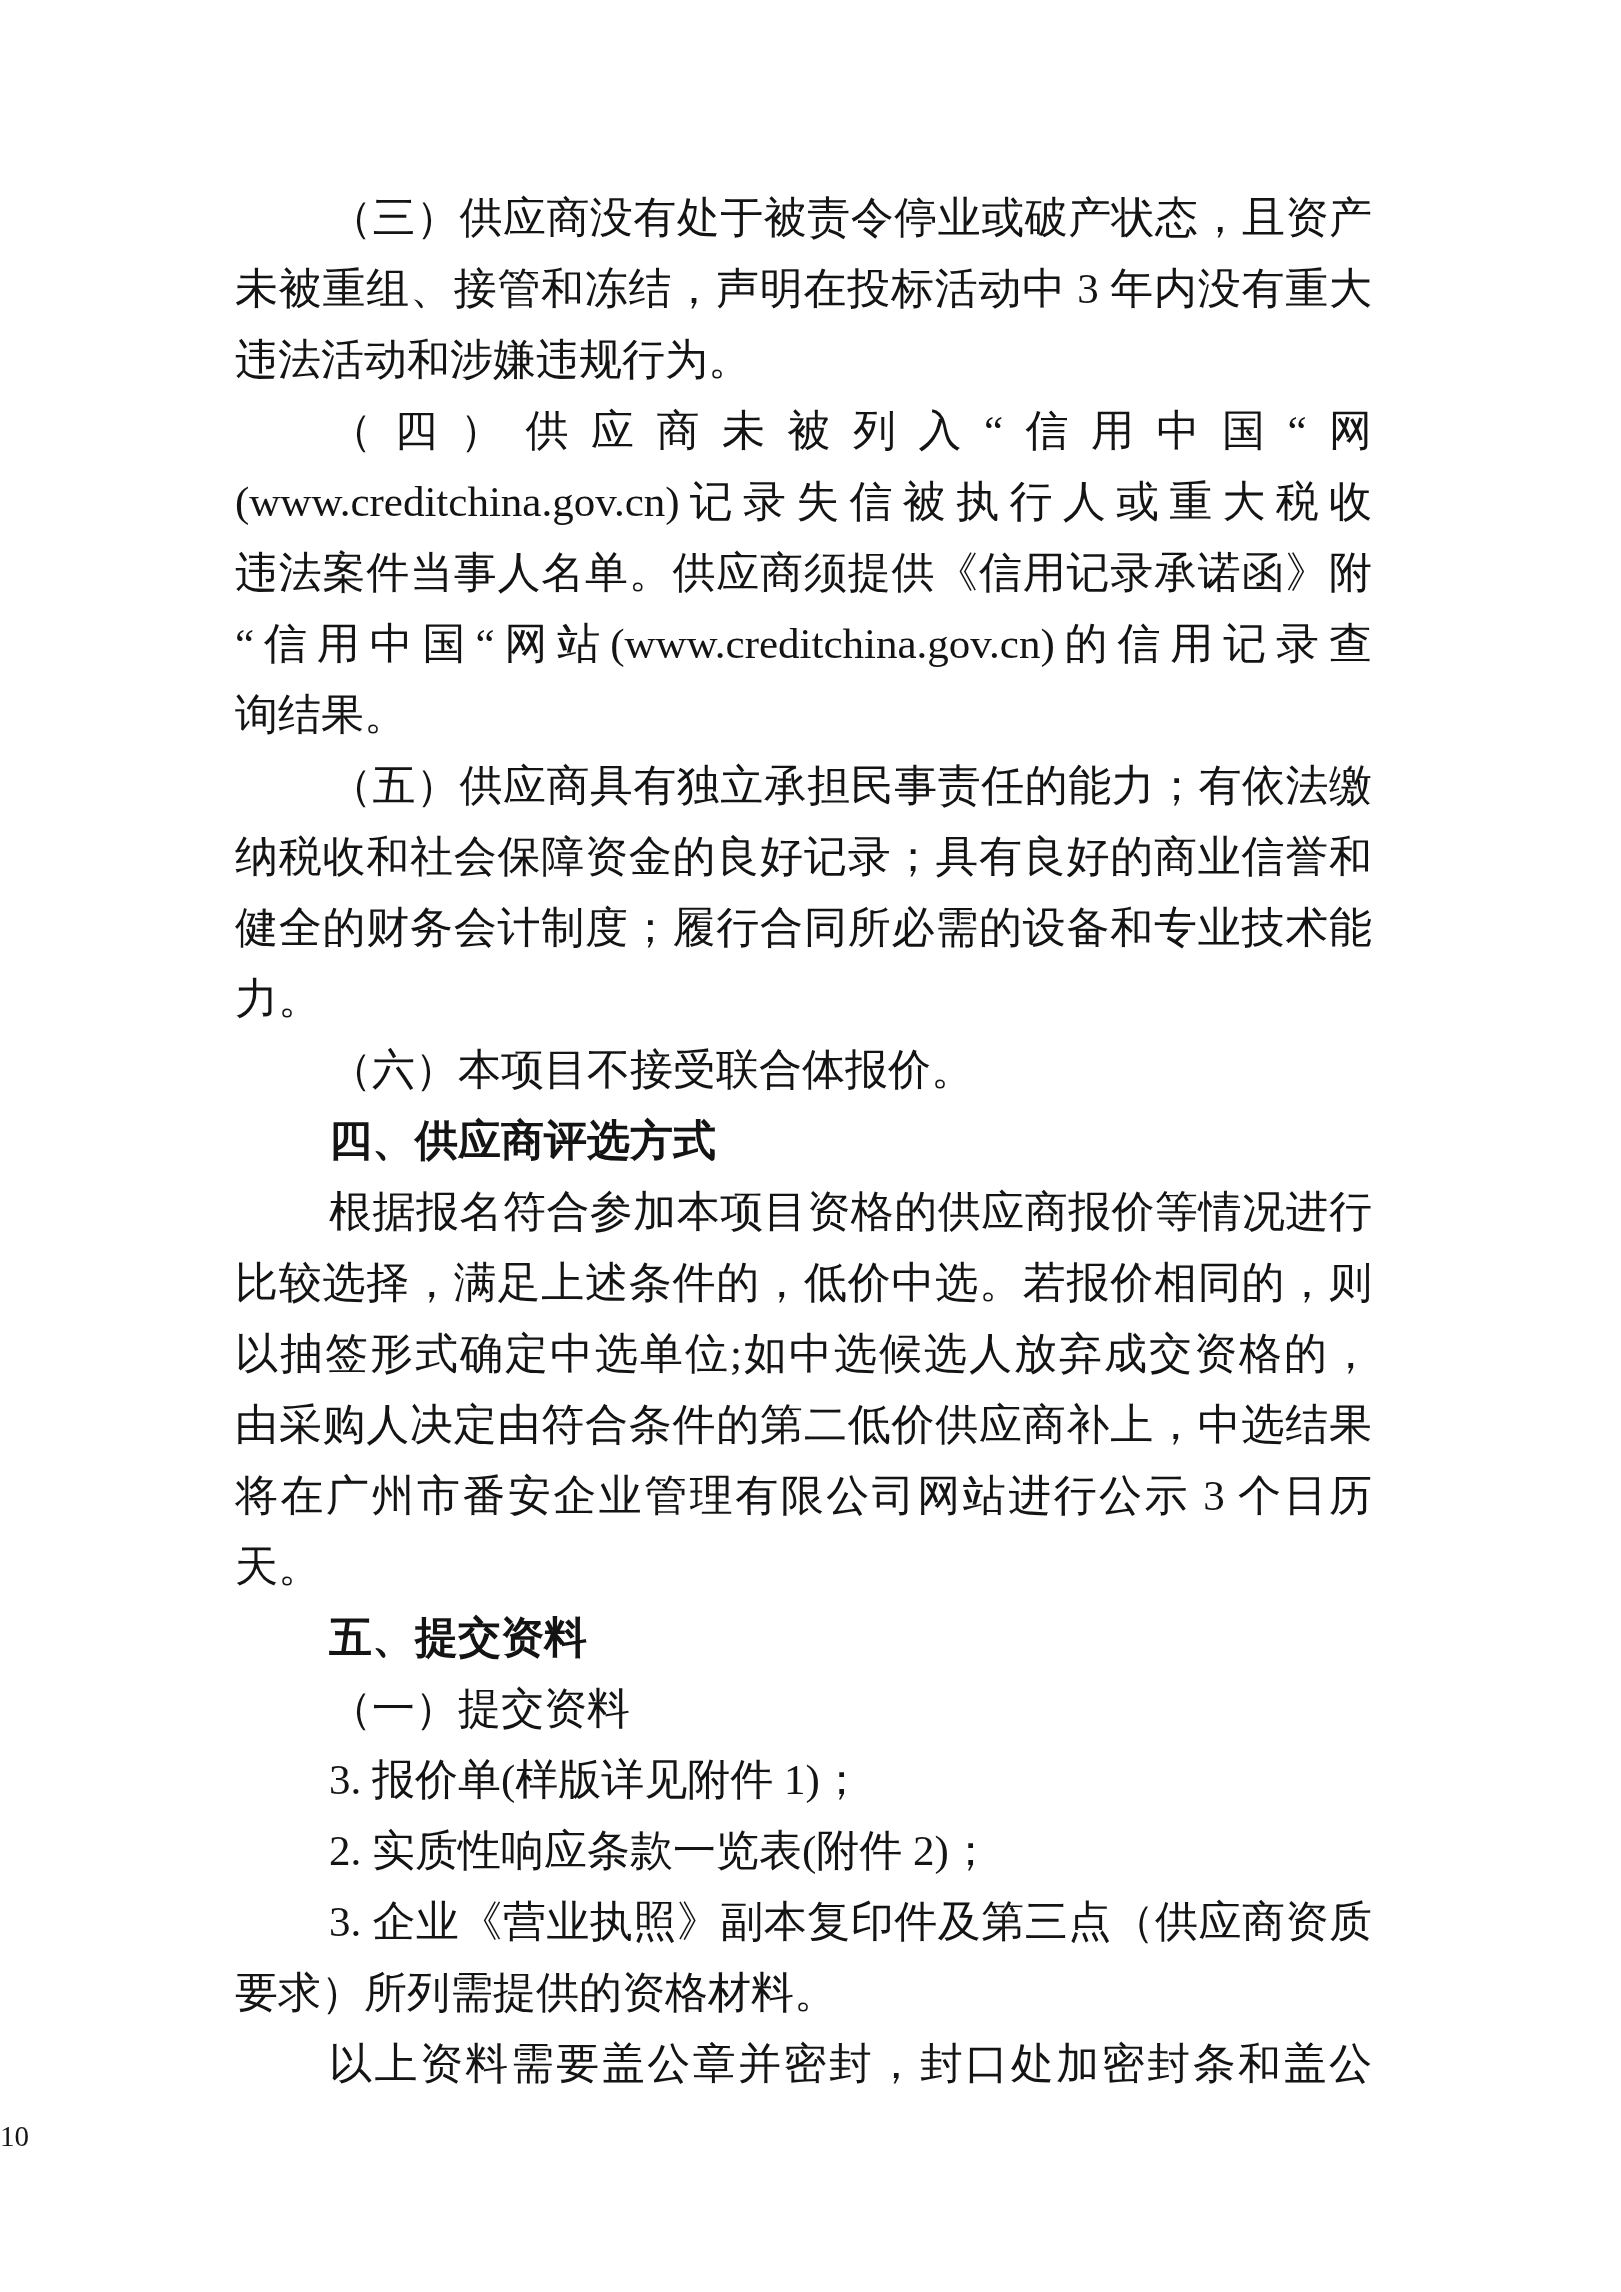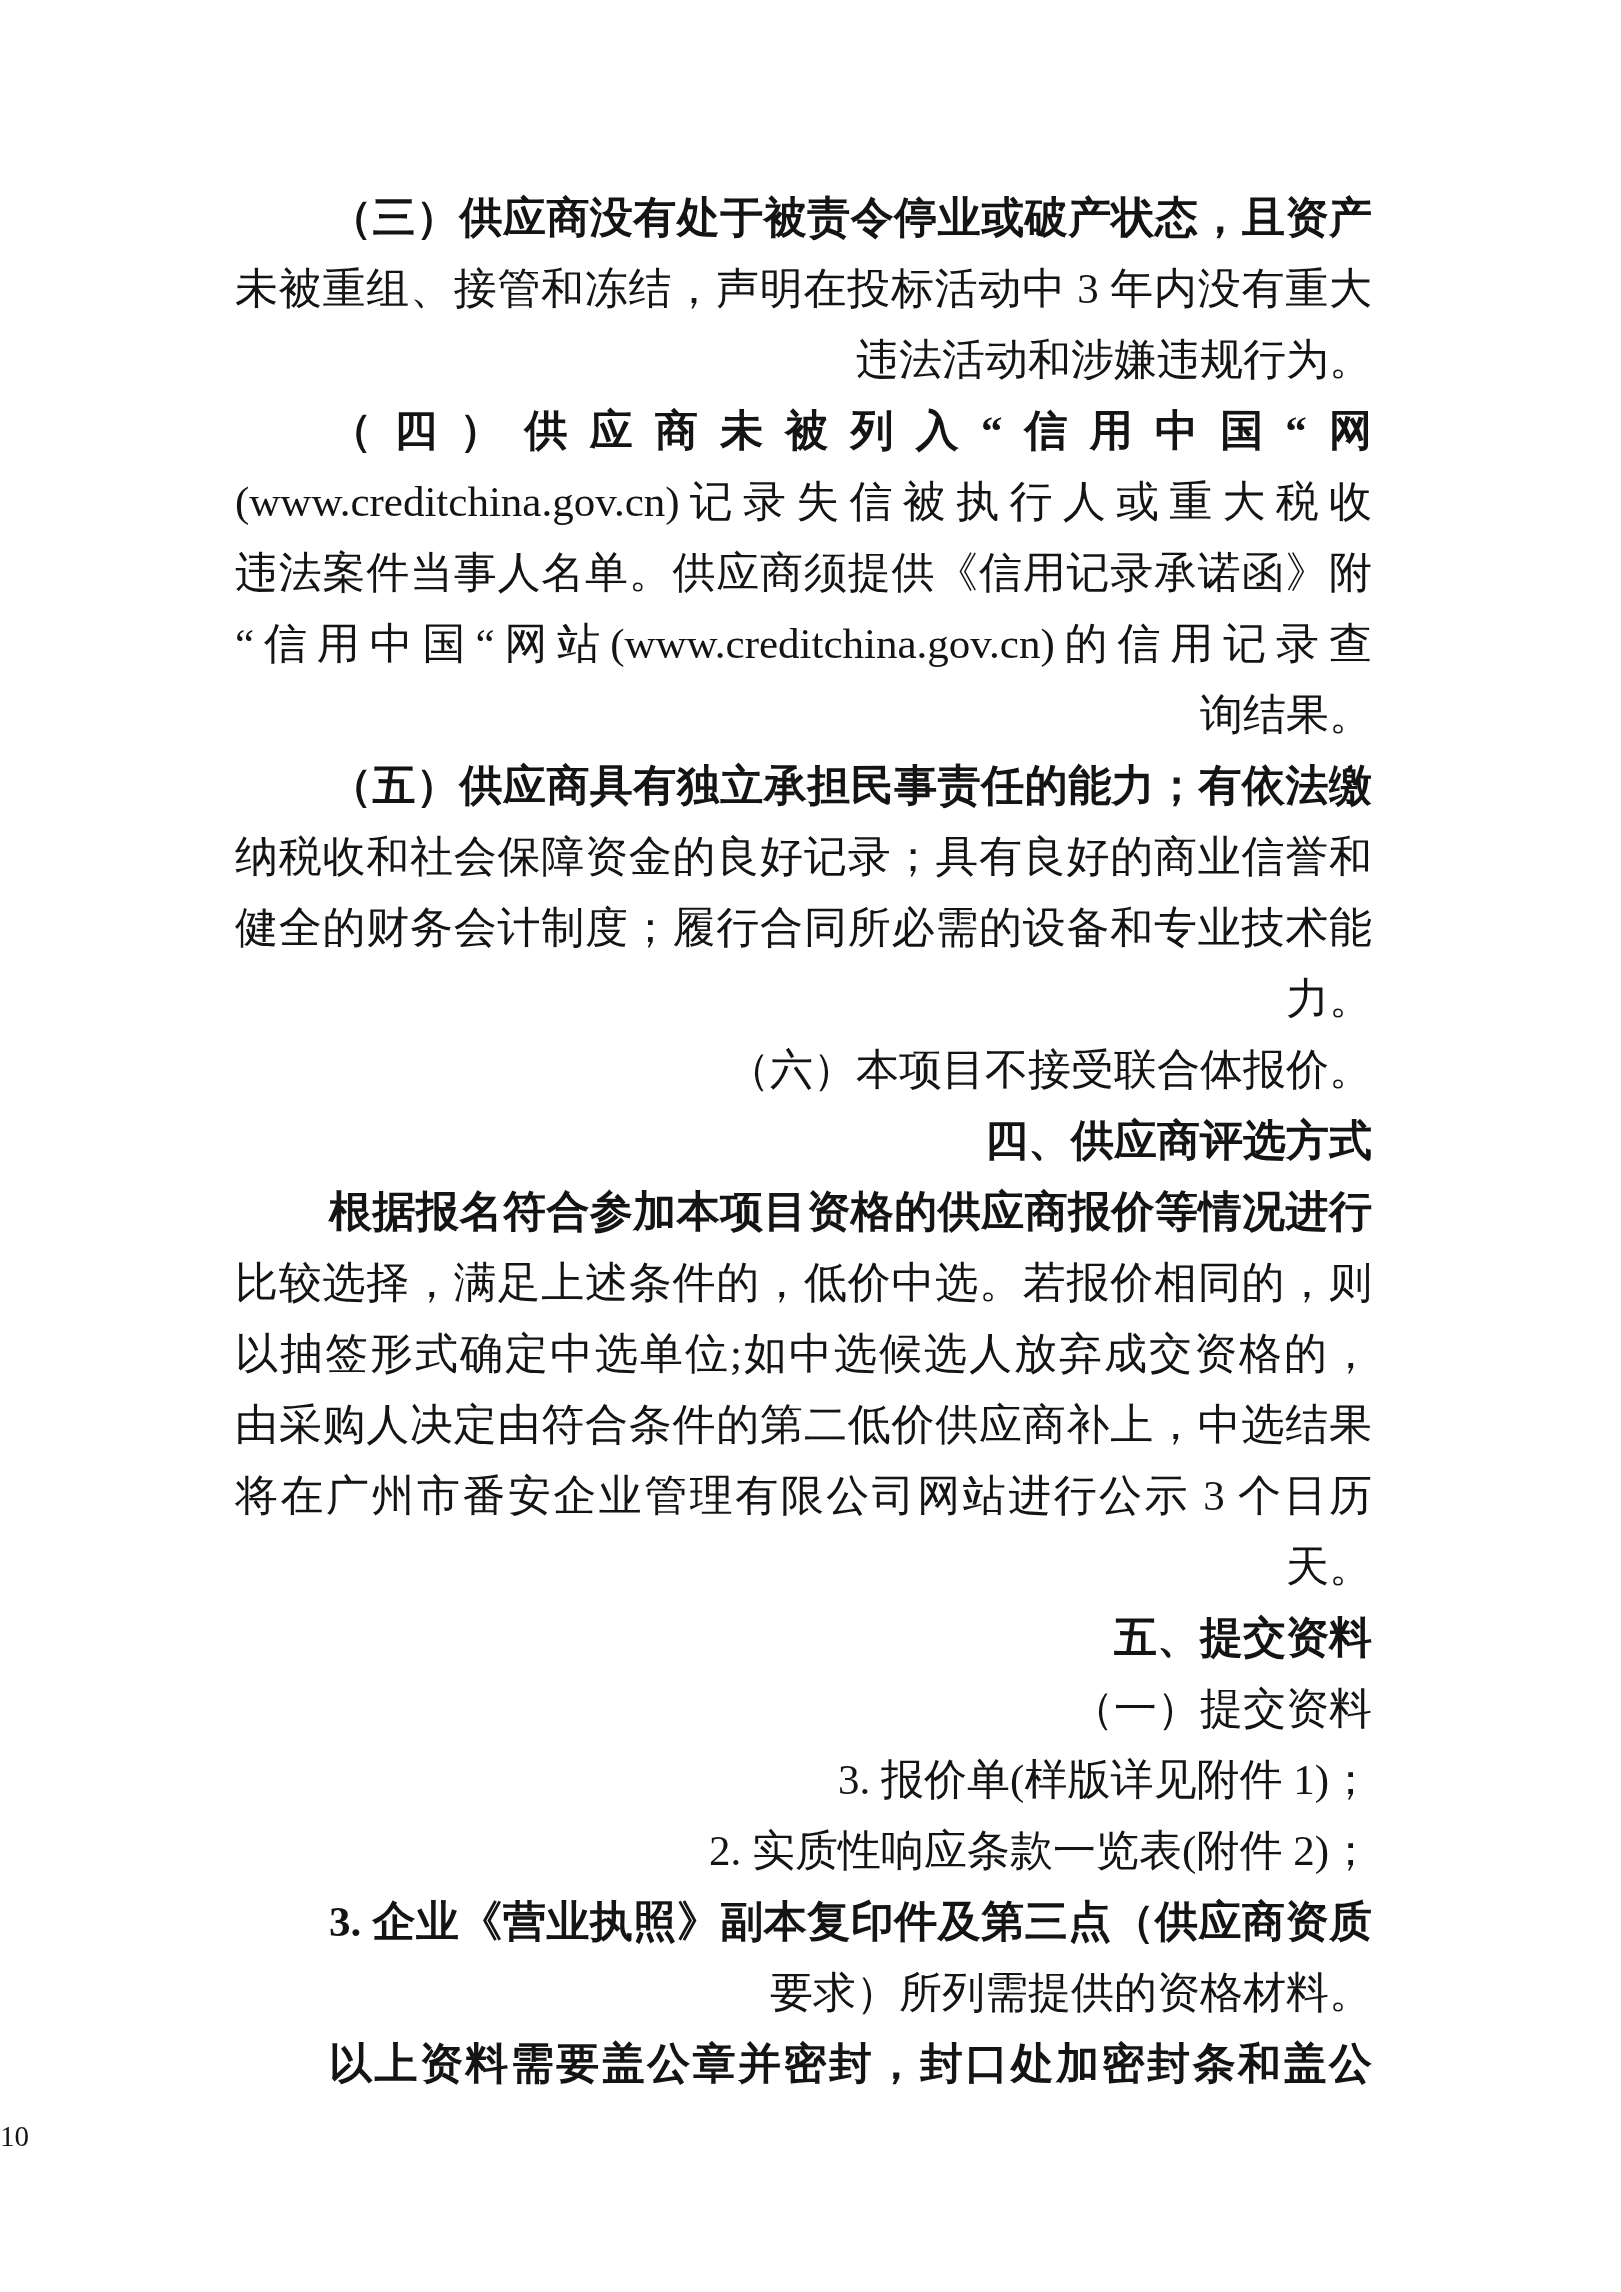--- a/index.html
+++ b/index.html
@@ -21,34 +21,33 @@
     position: absolute;
     left: 235px;
     top: 182px;
     width: 1137px;
     font-size: 43px;
     line-height: 71px;
   }
   .line {
     height: 71px;
     white-space: nowrap;
-    text-align: right;
+    text-align: left;
   }
   .line.justify {
     white-space: normal;
     text-align: justify;
     text-align-last: justify;
     text-justify: inter-character;
   }
   .line.indent {
     padding-left: 94px;
   }
   .line.indent.justify {
     padding-left: 94px;
-    font-weight: bold;
   }
   .line.bold {
     font-weight: 700;
   }
   .page-number {
     position: absolute;
     left: 0;
     width: 1621px;
     top: 2117px;
     font-size: 29px;

